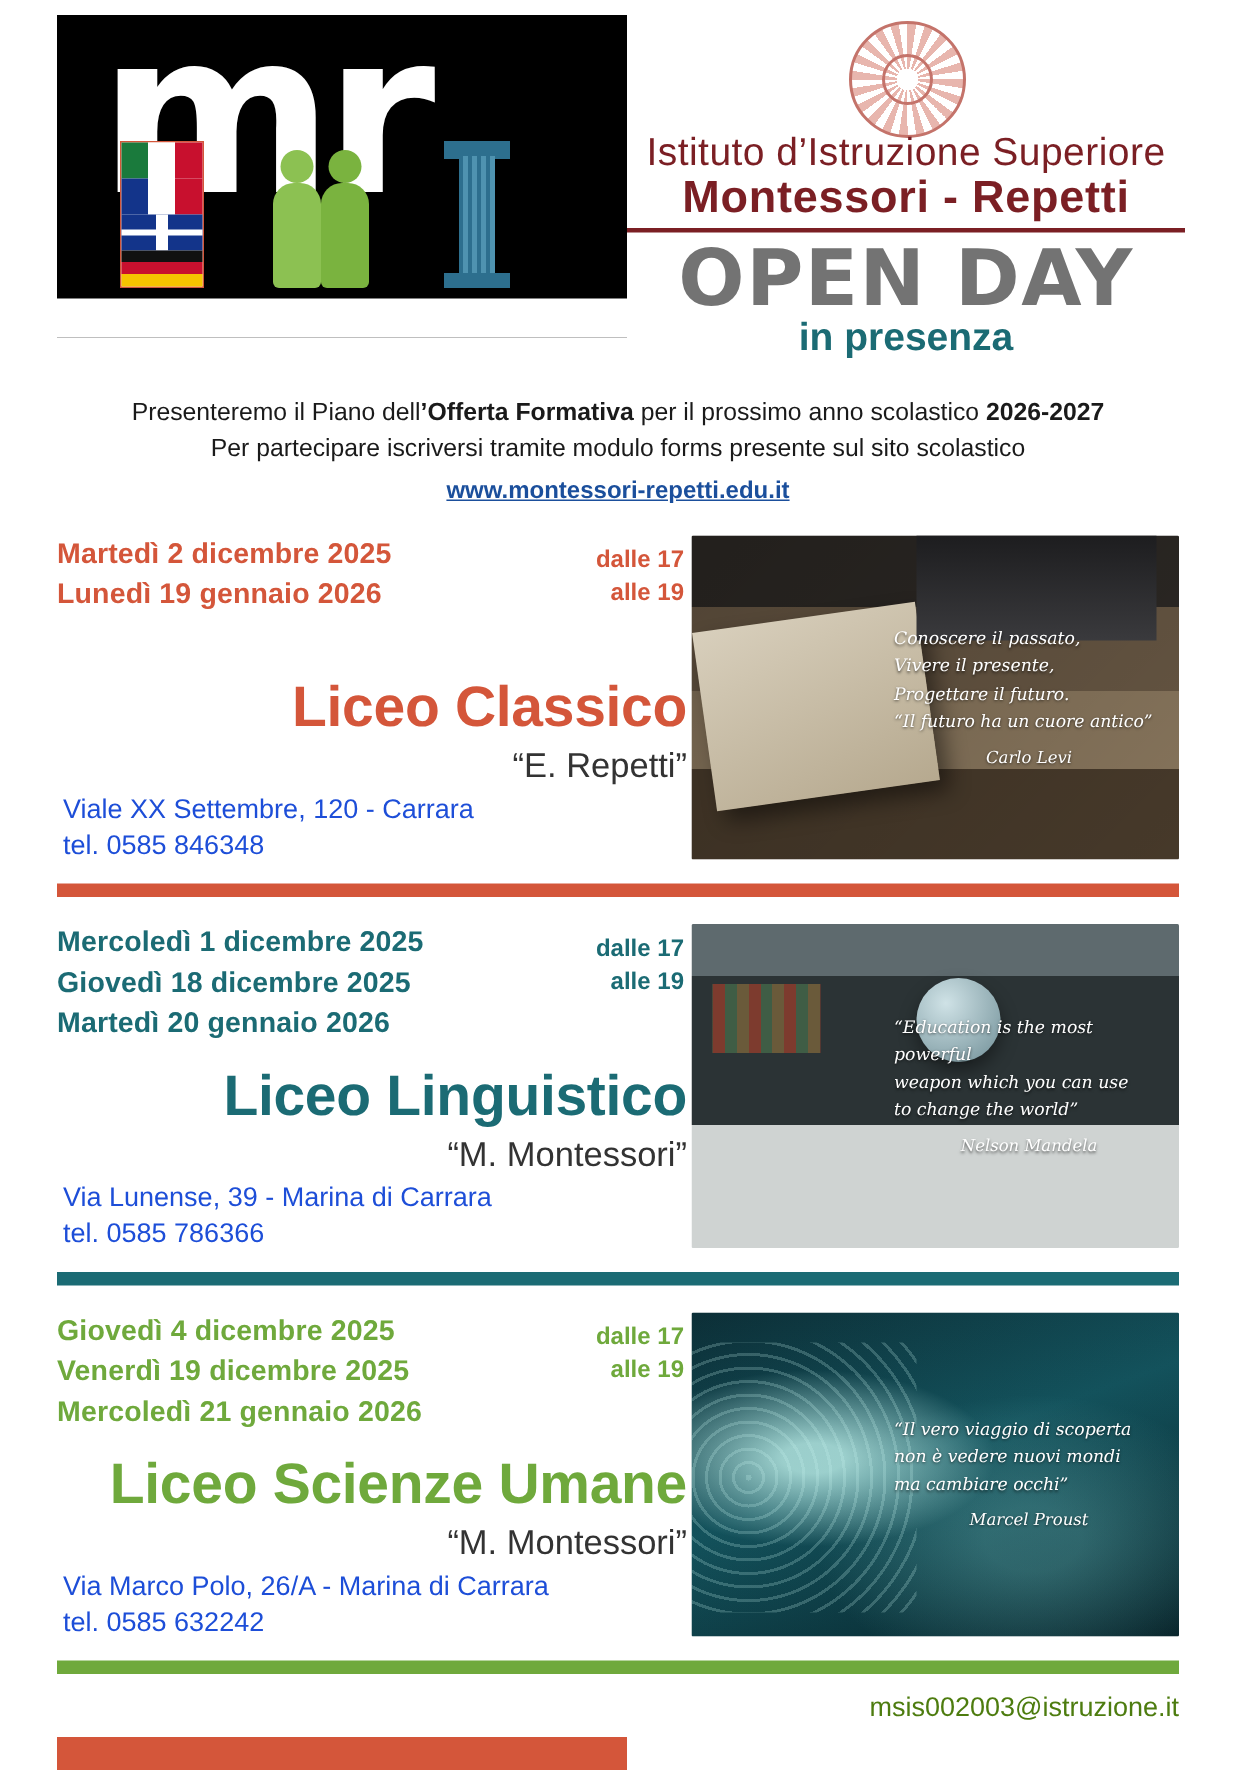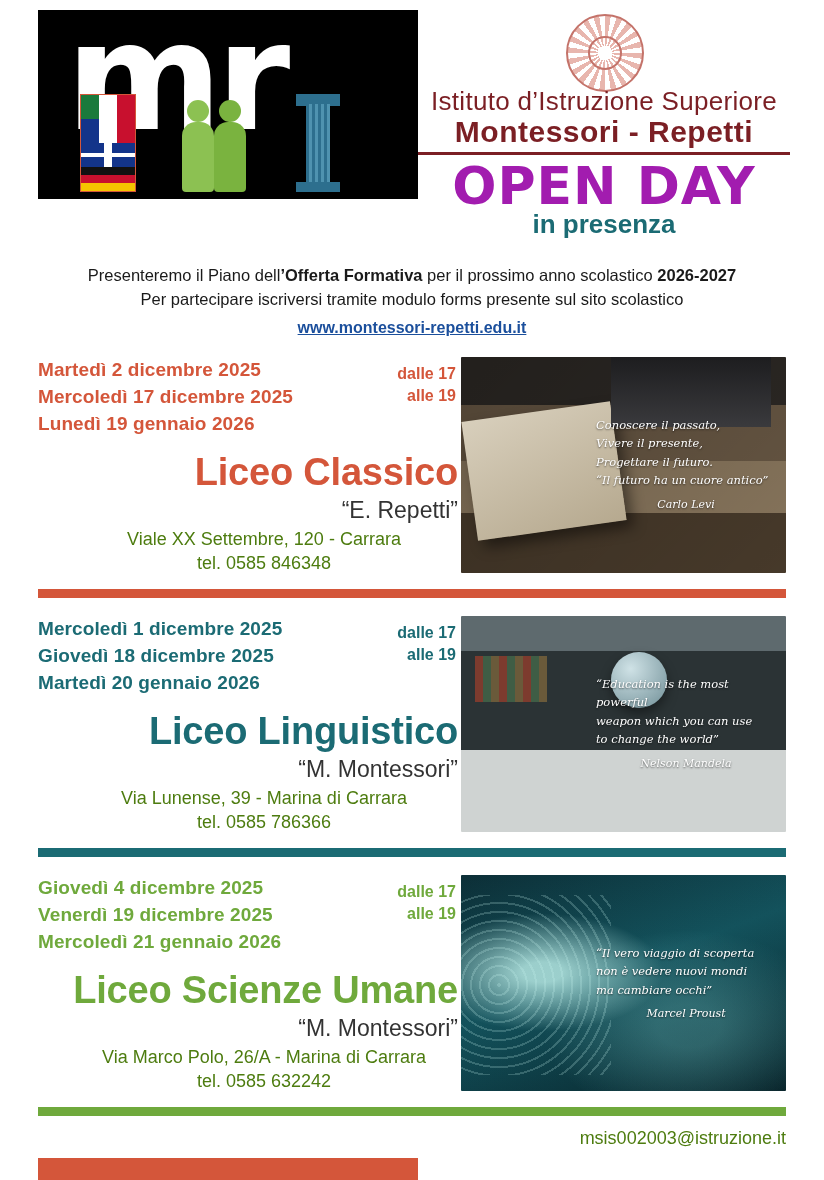--- a/index.html
+++ b/index.html
@@ -155,21 +155,21 @@
     color: #7b1f24;
     letter-spacing: .5px;
     line-height: 1.15;
     border-bottom: 3px solid #7b1f24;
     padding-bottom: 2px;
   }
   .t-openday {
     font-family: "DejaVu Sans", sans-serif;
     font-weight: bold;
     font-size: 52px;
-    color: #a21caf;
+    color: #737373;
     letter-spacing: 1px;
     line-height: 1.05;
     margin-top: 4px;
   }
   .t-inpresenza {
     font-family: Liberation Sans, sans-serif;
     font-weight: bold;
     font-size: 26px;
     color: #1b6b74;
     margin-top: -4px;
@@ -269,26 +269,26 @@
     position: absolute;
     left: 0;
     top: 140px;
     width: 420px;
     text-align: right;
     font-size: 23px;
     color: #333;
   }
   .school-addr {
     position: absolute;
-    left: 16px;
+    left: 4px;
     top: 170px;
     width: 420px;
-    text-align: center;
+    text-align: left;
     font-size: 18px;
-    color: #4d7c0f;
+    color: #1d4ed8;
     line-height: 1.35;
   }
   .rule {
     height: 9px;
     margin: 0 38px;
   }
 
   
   .c-classico .date-line, .c-classico .hours, .c-classico .school-name { color: #d4563a; }
   .c-linguistico .date-line, .c-linguistico .hours, .c-linguistico .school-name { color: #1b6b74; }
@@ -414,21 +414,20 @@
     <span>Presenteremo il Piano dell</span><b>’Offerta Formativa</b><span> per il prossimo anno scolastico </span><b>2026-2027</b>
   </div>
   <div>Per partecipare iscriversi tramite modulo forms presente sul sito scolastico</div>
   <a class="site" href="#">www.montessori-repetti.edu.it</a>
 </div>
 
 <div class="section c-classico">
   <div class="sec-inner">
     <div class="dates">
       <div class="date-line">Martedì 2 dicembre 2025</div>
-      <div class="date-line">Mercoledì 17 dicembre 2025</div>
       <div class="date-line">Lunedì  19 gennaio 2026</div>
     </div>
     <div class="hours">
       <div>dalle 17</div>
       <div>alle 19</div>
     </div>
     <div class="photo">
       <div class="ph-books"></div>
       <div class="quote">
         <div>Conoscere il passato,</div>

